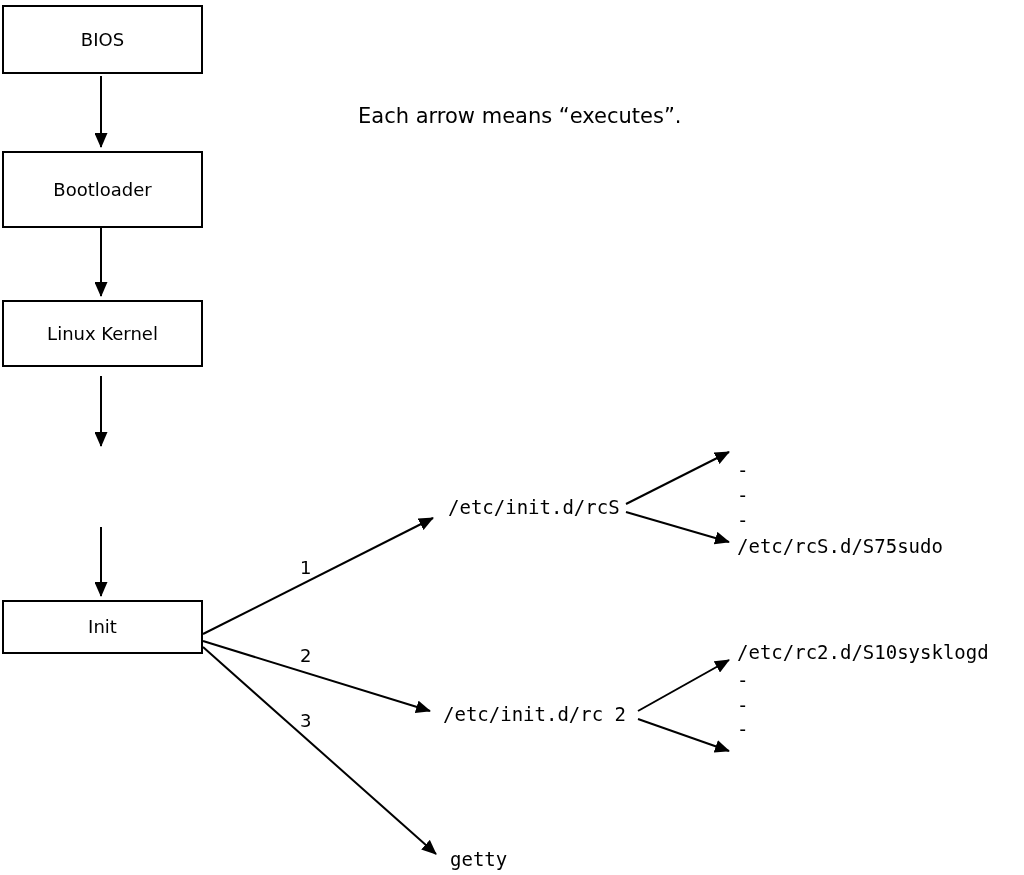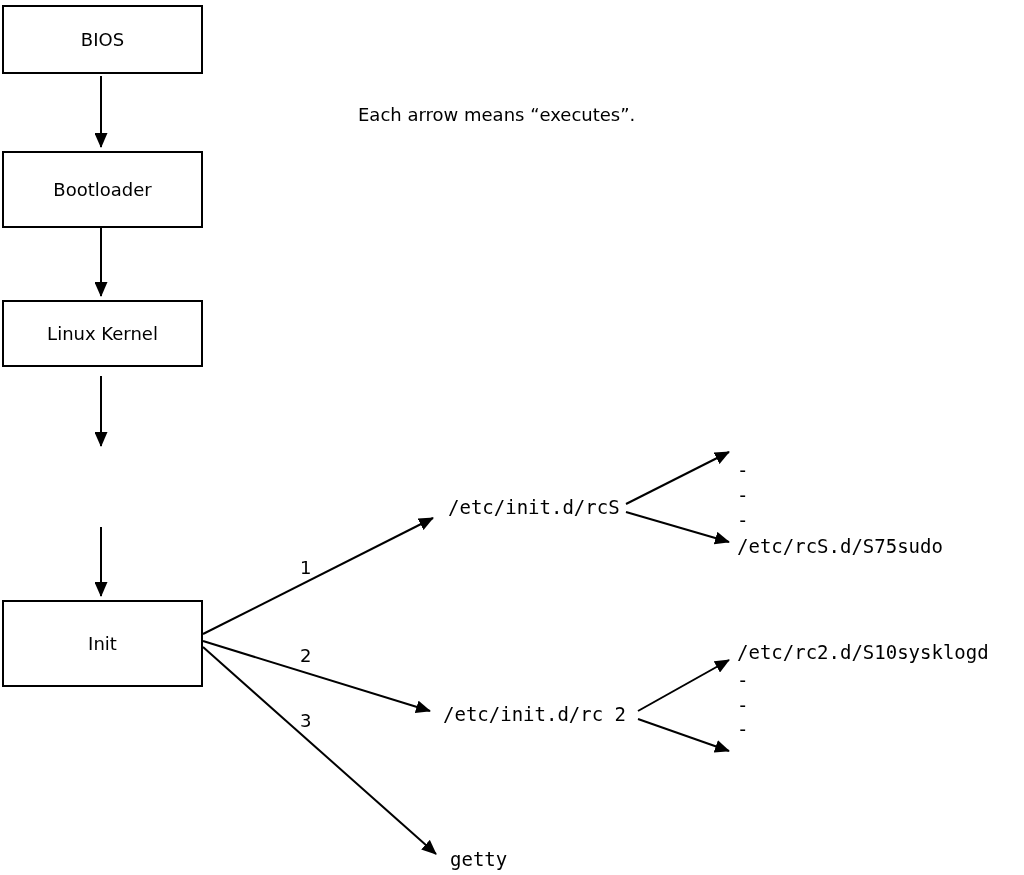--- a/index.html
+++ b/index.html
@@ -33,21 +33,21 @@
     border: 2px solid #000000;
     background: #ffffff;
     display: flex;
     align-items: center;
     justify-content: center;
     font-size: 18px;
     line-height: 1;
   }
   .note {
     position: absolute;
-    font-size: 18px;
+    font-size: 21px;
     line-height: 1;
     white-space: nowrap;
   }
   .mono {
     position: absolute;
     font-family: "DejaVu Sans Mono", "Liberation Mono", monospace;
     font-size: 19px;
     line-height: 1;
     white-space: nowrap;
   }
@@ -88,21 +88,21 @@
 
   <div class="box" style="top:5px;height:69px">
     <span>BIOS</span>
   </div>
   <div class="box" style="top:151px;height:77px">
     <span>Bootloader</span>
   </div>
   <div class="box" style="top:300px;height:67px">
     <span>Linux Kernel</span>
   </div>
-  <div class="box" style="top:600px;height:87px">
+  <div class="box" style="top:600px;height:54px">
     <span>Init</span>
   </div>
 
   <div class="note" style="left:358px;top:106px">Each arrow means “executes”.</div>
 
   <div class="num" style="left:300px;top:559px">1</div>
   <div class="num" style="left:300px;top:647px">2</div>
   <div class="num" style="left:300px;top:712px">3</div>
 
   <div class="mono" style="left:448px;top:498px">/etc/init.d/rcS</div>

